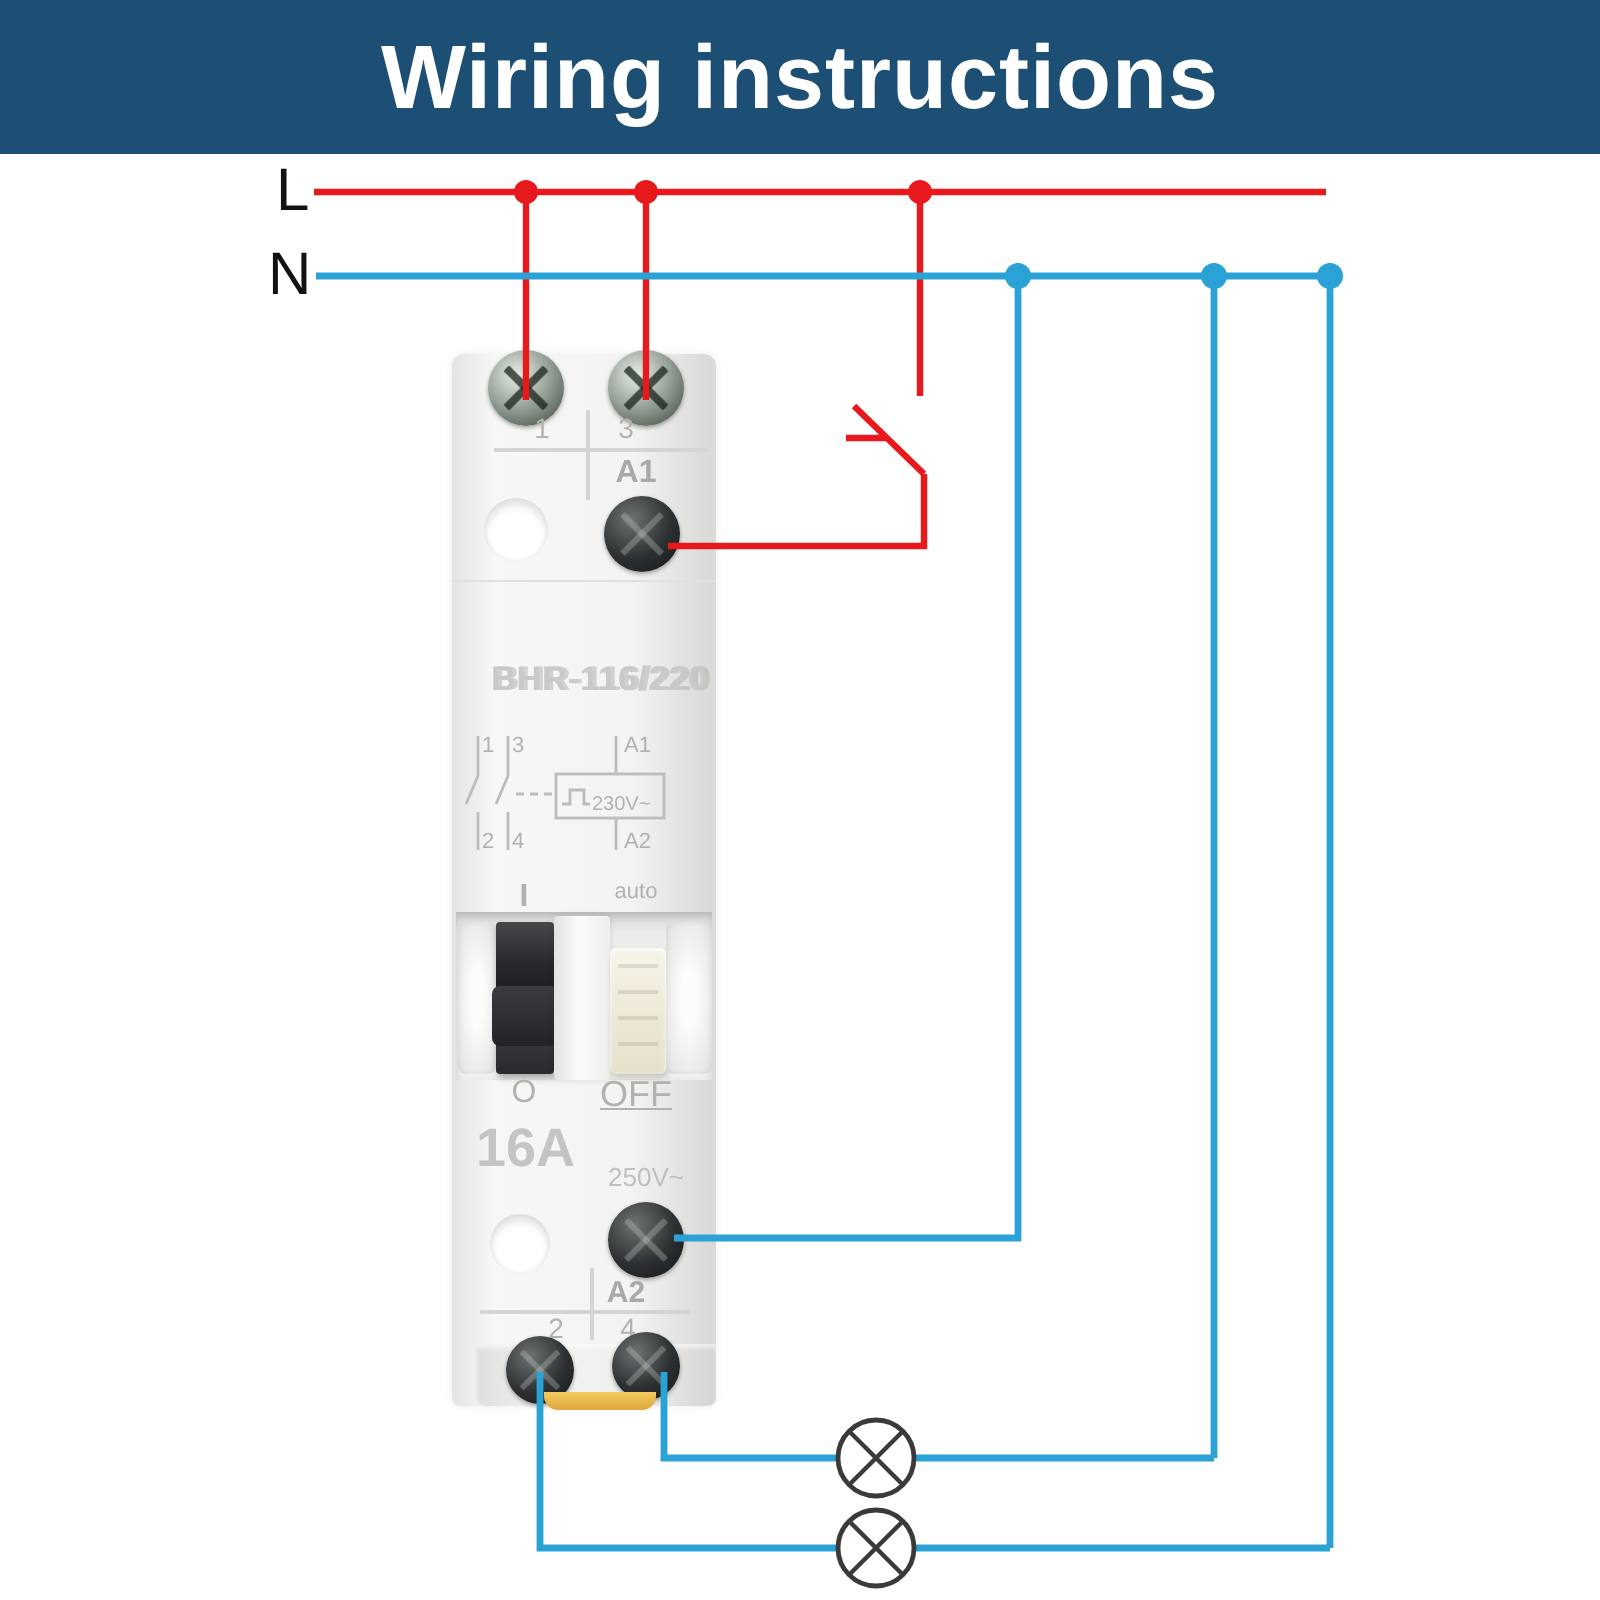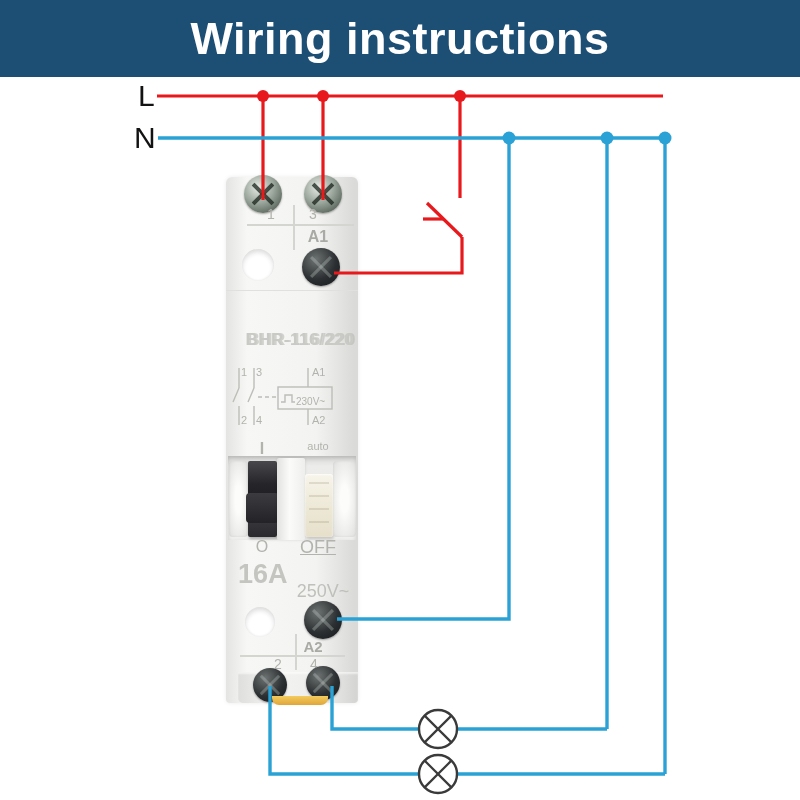--- a/index.html
+++ b/index.html
@@ -55,21 +55,21 @@
          background:linear-gradient(180deg,#3c3c40,#232327);border-radius:4px;}
   .divider{position:absolute;left:51px;top:281px;width:28px;height:82px;border-radius:2px;
          background:linear-gradient(90deg,#e2e2e0,#fbfbf9 45%,#eeeeec);box-shadow:0 0 3px rgba(0,0,0,.12);}
   .slider{position:absolute;left:79px;top:297px;width:28px;height:63px;border-radius:3px;
          background:linear-gradient(180deg,#f7f4ea 0%,#ece7d4 60%,#e6e0cb 100%);
          box-shadow:inset 0 1px 2px rgba(255,255,255,.8),1px 2px 3px rgba(0,0,0,.18);}
   .slider::after{content:"";position:absolute;inset:8px 4px;
          background:repeating-linear-gradient(180deg,rgba(120,110,80,.18) 0 2px,transparent 2px 13px);}
   
   .amp{position:absolute;left:12px;top:382px;width:56px;font-size:27px;font-weight:700;color:#c4c4c0;}
-  .volt{position:absolute;left:66px;top:404px;width:62px;font-size:18px;color:#bfbfbb;text-align:center;}
+  .volt{position:absolute;left:66px;top:404px;width:62px;font-size:13px;color:#bfbfbb;text-align:center;}
   
   .bcap{position:absolute;left:12px;top:495px;width:120px;height:31px;border-radius:0 0 5px 5px;
         background:linear-gradient(90deg,#dededc 0%,#f3f3f1 28%,#ededeb 72%,#d3d3d1 100%);
         box-shadow:inset 0 2px 2px rgba(255,255,255,.6);}
   .ystrip{position:absolute;left:34px;top:24px;width:56px;height:9px;border-radius:0 0 7px 7px;
         background:linear-gradient(180deg,#f2cb5e,#dfa63a);}
 </style>
 </head>
 <body>
 

